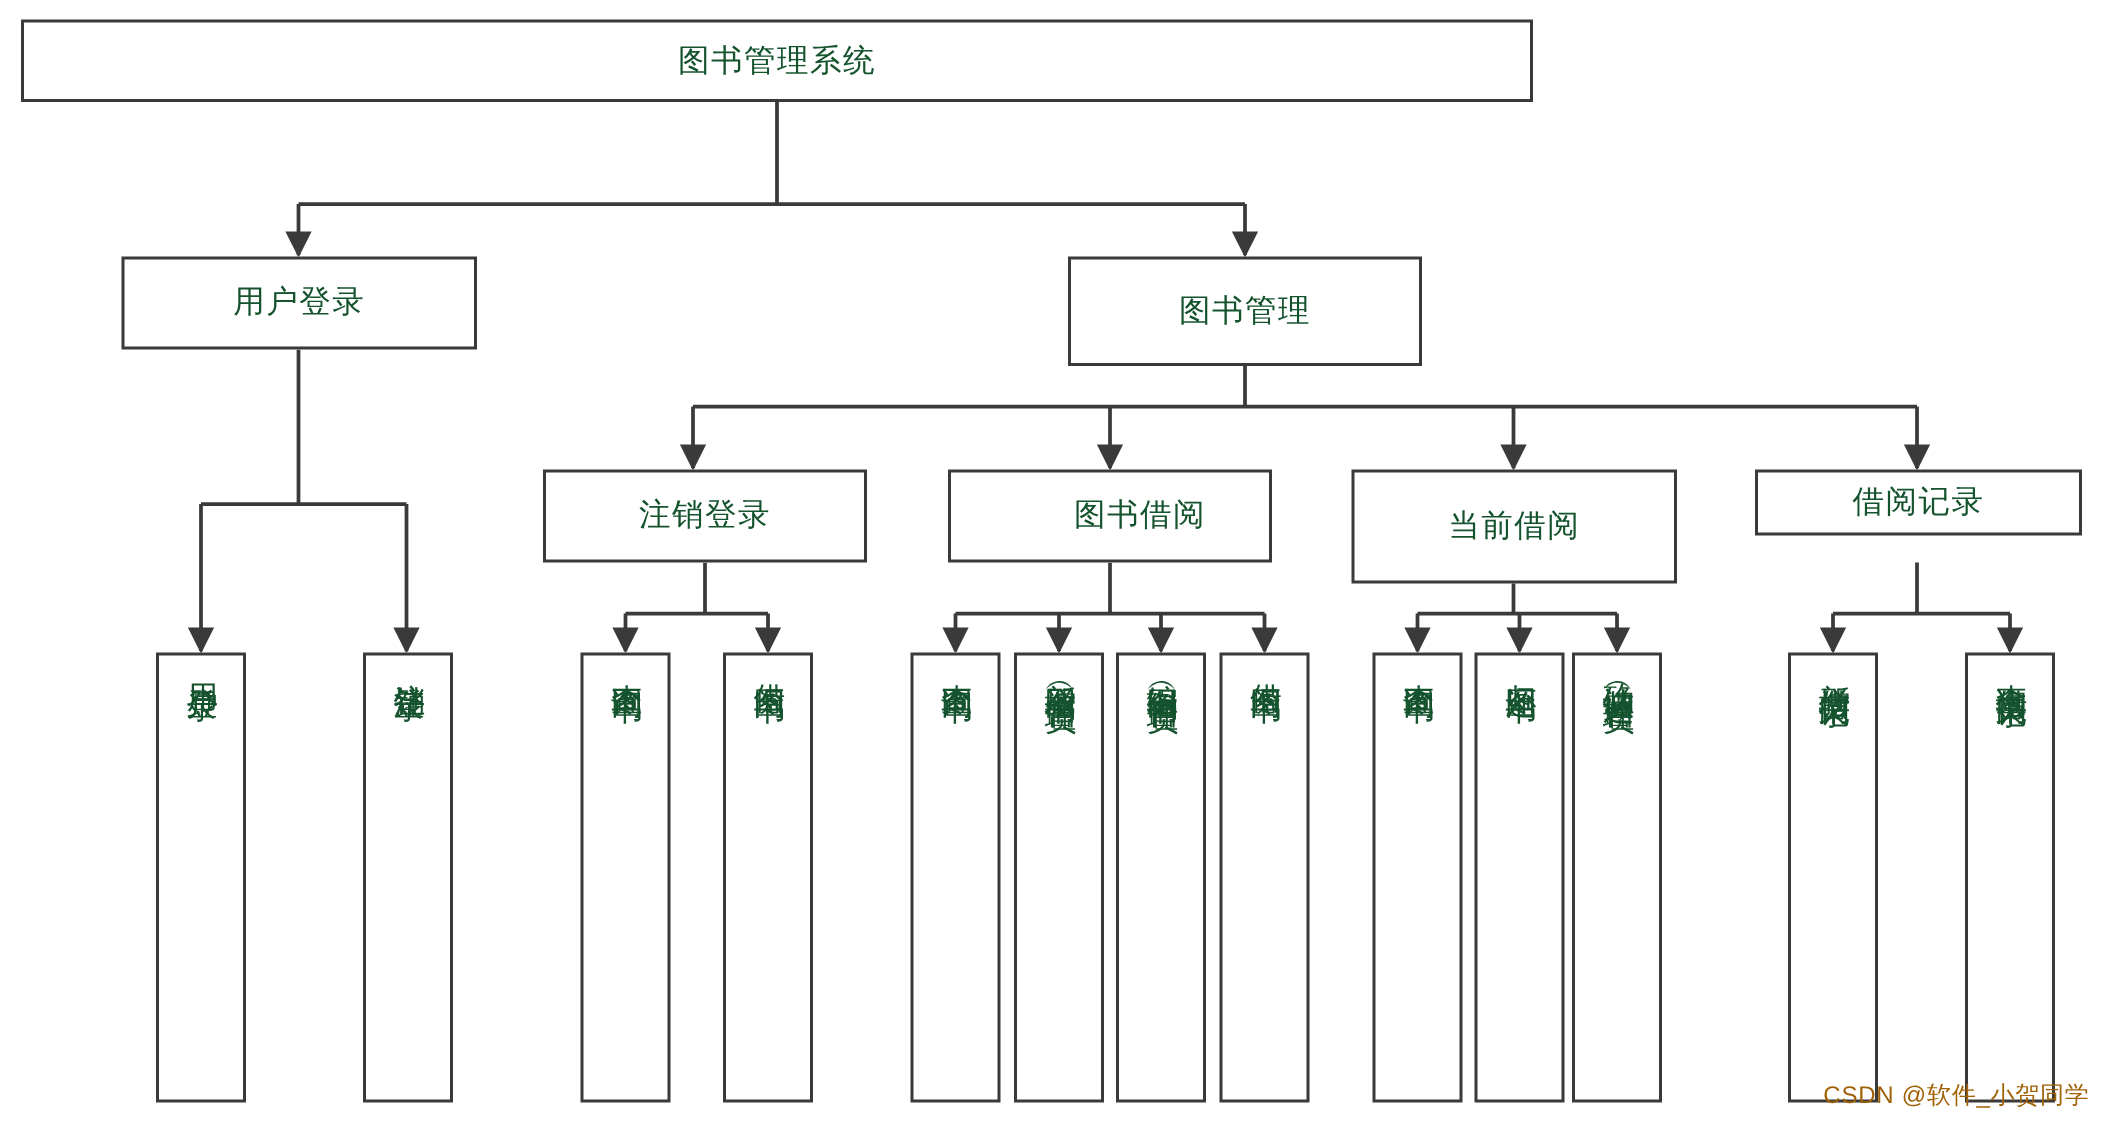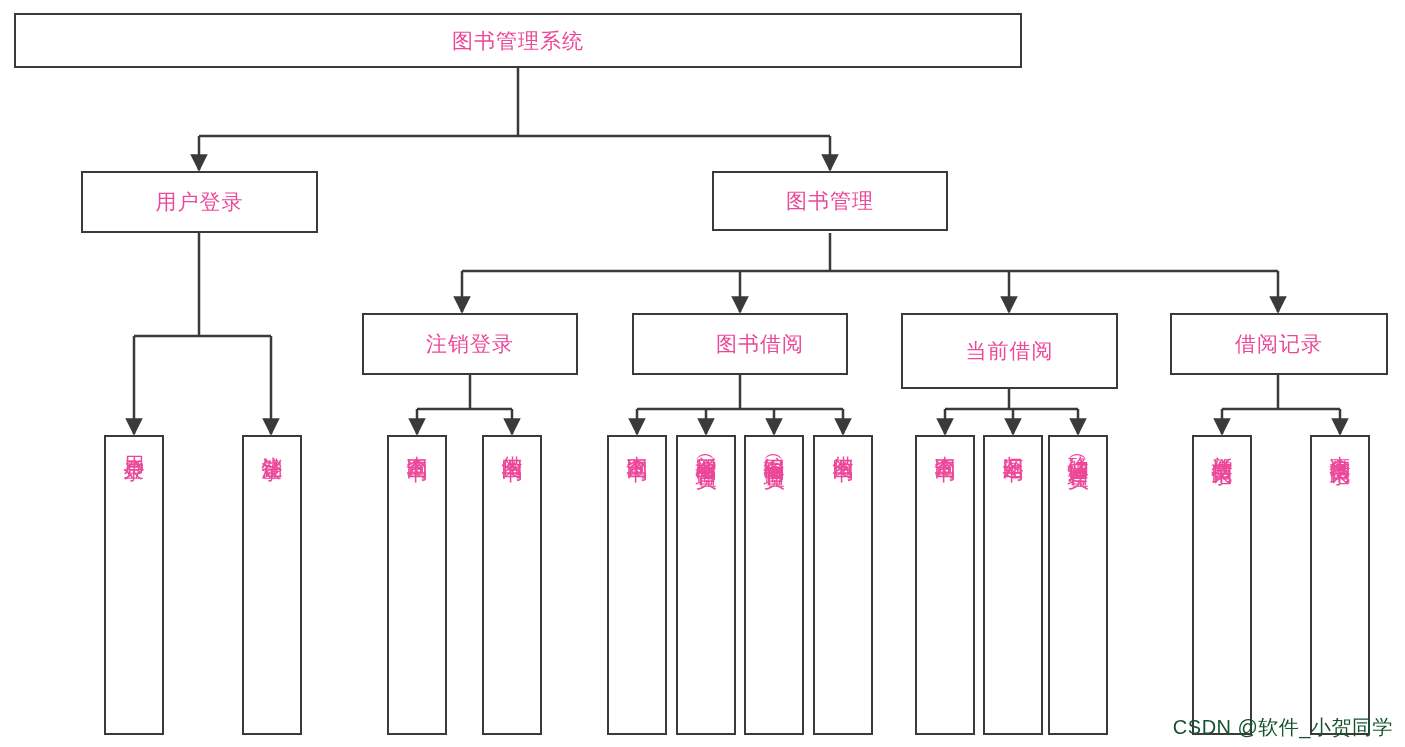--- a/index.html
+++ b/index.html
@@ -27,21 +27,21 @@
     pointer-events: none;
   }
   .node {
     position: absolute;
     box-sizing: border-box;
     border: 2px solid #3a3a3a;
     background: #ffffff;
     display: flex;
     align-items: center;
     justify-content: center;
-    color: #ec4899;
+    color: #14532d;
     z-index: 2;
   }
   .node-h {
     font-size: 21px;
     letter-spacing: 1px;
     line-height: 1.2;
     white-space: nowrap;
   }
   .node-v {
     font-size: 21px;
@@ -54,22 +54,22 @@
     text-orientation: upright;
     letter-spacing: 2px;
     line-height: 1.05;
     white-space: nowrap;
     display: block;
   }
   .watermark {
     position: absolute;
     right: 12px;
     bottom: 6px;
-    font-size: 20px;
-    color: #14532d;
+    font-size: 16px;
+    color: #a16207;
     letter-spacing: 0.5px;
     z-index: 5;
     white-space: nowrap;
   }
 </style>
 </head>
 <body>
 
 <div id="canvas">
 
@@ -116,33 +116,33 @@
       </g>
   </svg>
 
   <div id="nodes">
       <div class="node node-h" style="left: 14px; top: 13px; width: 1008px; height: 55px;">
         <span>图书管理系统</span>
       </div>
       <div class="node node-h" style="left: 81px; top: 171px; width: 237px; height: 62px;">
         <span>用户登录</span>
       </div>
-      <div class="node node-h" style="left: 712px; top: 171px; width: 236px; height: 60px;">
+      <div class="node node-h" style="left: 712px; top: 171px; width: 236px; height: 73px;">
         <span>图书管理</span>
       </div>
       <div class="node node-h" style="left: 362px; top: 313px; width: 216px; height: 62px;">
         <span>注销登录</span>
       </div>
       <div class="node node-h" style="left: 632px; top: 313px; width: 216px; height: 62px; padding-left: 40px;">
         <span>图书借阅</span>
       </div>
       <div class="node node-h" style="left: 901px; top: 313px; width: 217px; height: 76px;">
         <span>当前借阅</span>
       </div>
-      <div class="node node-h" style="left: 1170px; top: 313px; width: 218px; height: 62px;">
+      <div class="node node-h" style="left: 1170px; top: 313px; width: 218px; height: 44px;">
         <span>借阅记录</span>
       </div>
       <div class="node node-v" style="left: 104px; top: 435px; width: 60px; height: 300px;">
         <span class="vtext">用户登录</span>
       </div>
       <div class="node node-v" style="left: 242px; top: 435px; width: 60px; height: 300px;">
         <span class="vtext">注销登录</span>
       </div>
       <div class="node node-v" style="left: 387px; top: 435px; width: 60px; height: 300px;">
         <span class="vtext">查询图书</span>

